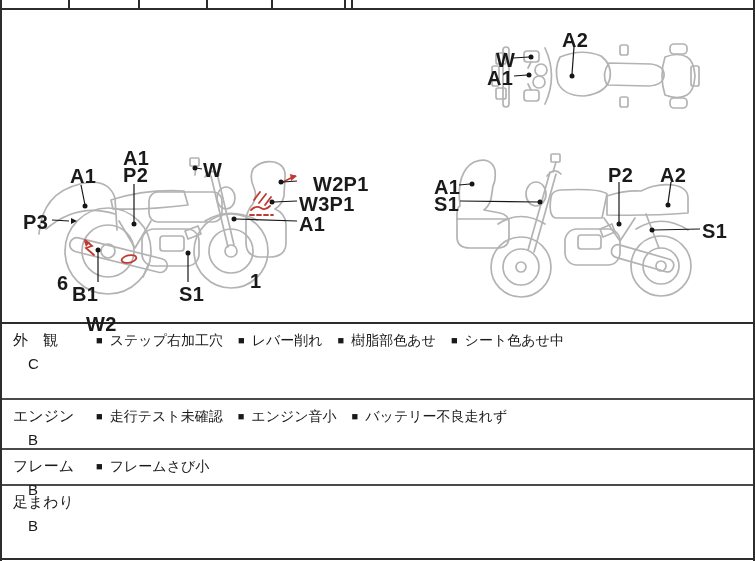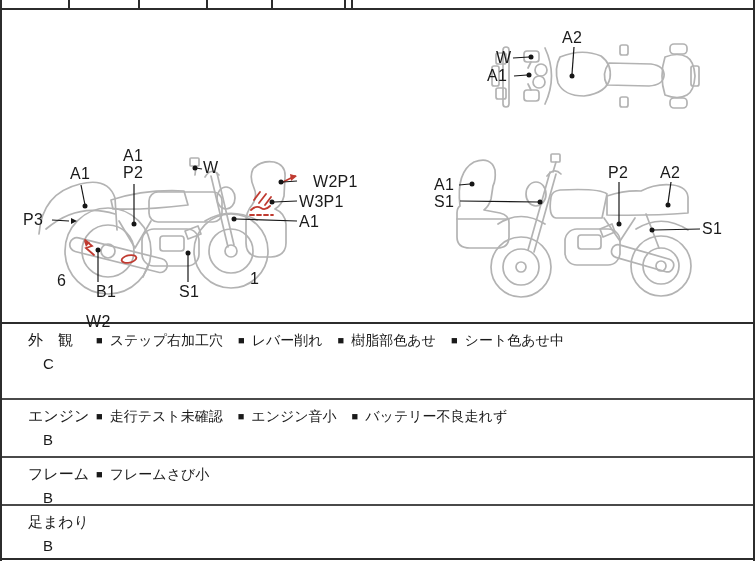--- a/index.html
+++ b/index.html
@@ -28,30 +28,30 @@
   .hdr .c7{flex:1;border-right:none}
 
   
   .diagram-svg{position:absolute;left:0;top:0;width:755px;height:561px;}
   .art{stroke:var(--line-art);fill:none;stroke-width:1.7;stroke-linecap:round;stroke-linejoin:round;}
   .lead{stroke:#161616;fill:none;stroke-width:1.2;}
   .dot{fill:#161616;stroke:none;}
   .red{stroke:var(--damage-red);fill:none;stroke-width:1.8;stroke-linecap:round;}
   .redfill{fill:var(--damage-red);stroke:none;}
   .dlabel{
-    position:absolute;font-size:16px;font-weight:400;line-height:1;
+    position:absolute;font-size:20px;font-weight:700;line-height:1;
     letter-spacing:.3px;color:var(--ink);white-space:nowrap;z-index:3;text-align:right;
   }
 
   
   .ctable{position:absolute;left:0;top:322px;width:755px;border-top:2px solid var(--border-dark);}
   .crow{box-sizing:border-box;display:flex;align-items:flex-start;padding-top:7px;border-top:2px solid var(--border-mid);}
   .crow:first-child{border-top:none;}
-  .h74{height:74px}.h50{height:58px}.h44{height:48px}.h67{height:67px}
-  .cat{flex:0 0 96px;width:96px;padding-left:28px;box-sizing:border-box;}
+  .h74{height:74px}.h50{height:50px}.h44{height:36px}.h67{height:67px}
+  .cat{flex:0 0 96px;width:96px;padding-left:13px;box-sizing:border-box;}
   .cat-name{font-size:15px;}
   .cat-grade{font-size:15px;margin-top:5px;padding-left:15px;}
   .items{flex:1;display:flex;flex-wrap:wrap;align-items:flex-end;font-size:14px;padding-top:1px;}
   .item{margin-right:15px;white-space:nowrap;}
   .bullet{font-size:11px;margin-right:7px;position:relative;top:-1px;}
 </style>
 </head>
 <body>
 
 <div class="sheet">
@@ -192,21 +192,21 @@
 
   <span class="dlabel" style="left:70px;top:166px">A1</span>
   <span class="dlabel" style="left:123px;top:148px">A1</span>
   <span class="dlabel" style="left:123px;top:165px">P2</span>
   <span class="dlabel" style="left:203px;top:160px">W</span>
   <span class="dlabel" style="left:313px;top:174px">W2P1</span>
   <span class="dlabel" style="left:299px;top:194px">W3P1</span>
   <span class="dlabel" style="left:299px;top:214px">A1</span>
   <span class="dlabel" style="left:23px;top:212px">P3</span>
   <span class="dlabel" style="left:57px;top:273px">6</span>
-  <span class="dlabel" style="left:96px;top:284px">B1</span>
+  <span class="dlabel" style="left:72px;top:284px">B1</span>
   <span class="dlabel" style="left:86px;top:314px">W2</span>
   <span class="dlabel" style="left:179px;top:284px">S1</span>
   <span class="dlabel" style="left:250px;top:271px">1</span>
 
   <span class="dlabel" style="left:434px;top:177px">A1</span>
   <span class="dlabel" style="left:434px;top:194px">S1</span>
   <span class="dlabel" style="left:608px;top:165px">P2</span>
   <span class="dlabel" style="left:660px;top:165px">A2</span>
   <span class="dlabel" style="left:702px;top:221px">S1</span>
 

